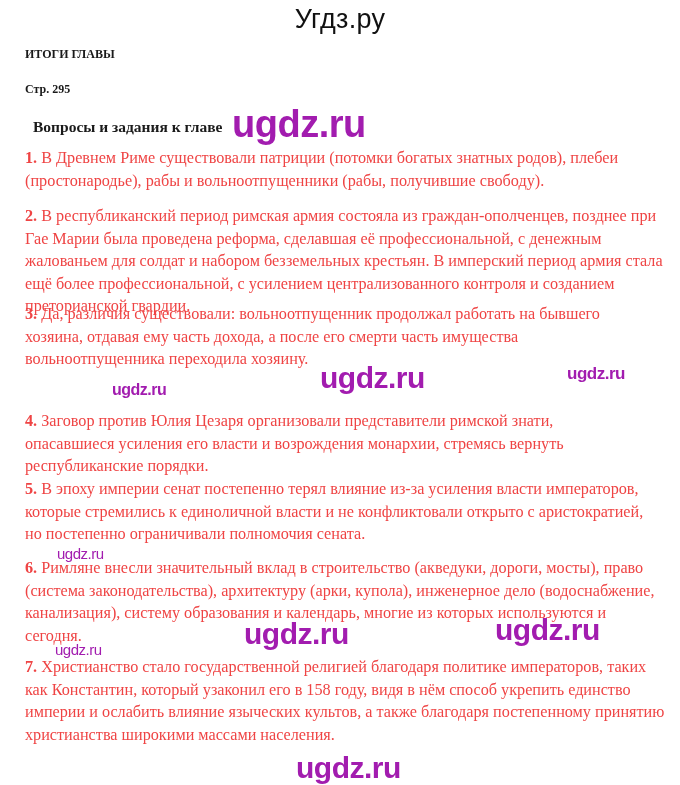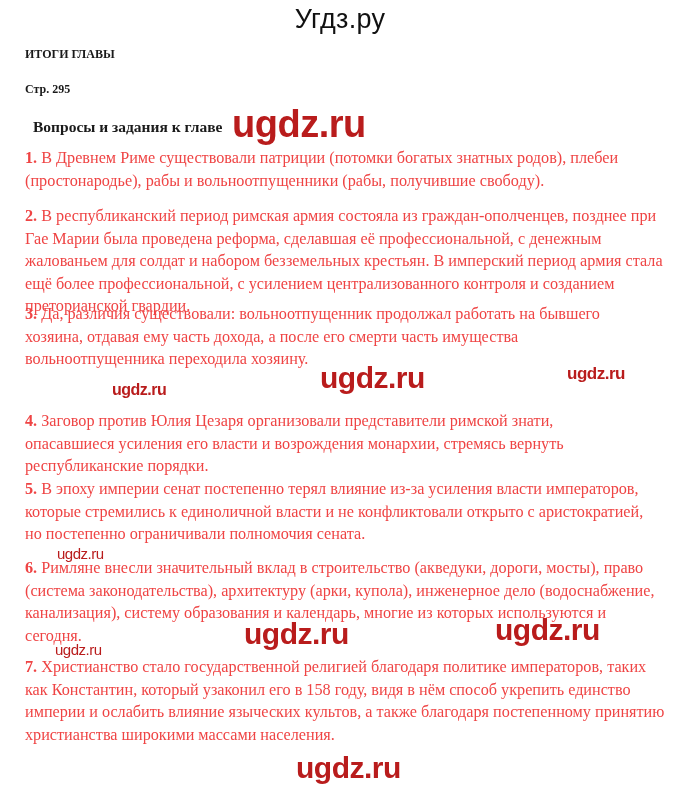--- a/index.html
+++ b/index.html
@@ -15,21 +15,21 @@
     .heading {
       position: absolute; left: 25px; font-weight: bold; font-size: 12px; color: #1a1a1a;
     }
     .para {
       position: absolute; left: 25px; width: 640px;
       font-size: 16.2px; line-height: 22.5px; color: #ef4444;
     }
     .para b { font-weight: bold; }
     .wm {
       position: absolute; font-family: "Liberation Sans", sans-serif; font-weight: bold;
-      color: #b91c1c; white-space: nowrap; letter-spacing: -0.5px;
+      color: #a21caf; white-space: nowrap; letter-spacing: -0.5px;
     }
     .wm-big { font-size: 38px; }
     .wm-mid { font-size: 30px; }
     .wm-small { font-size: 17px; font-weight: bold; }
     .wm-tiny { font-size: 15px; font-weight: normal; }
   </style>
 </head>
 <body>
 
 <div class="site-title">Угдз.ру</div>

